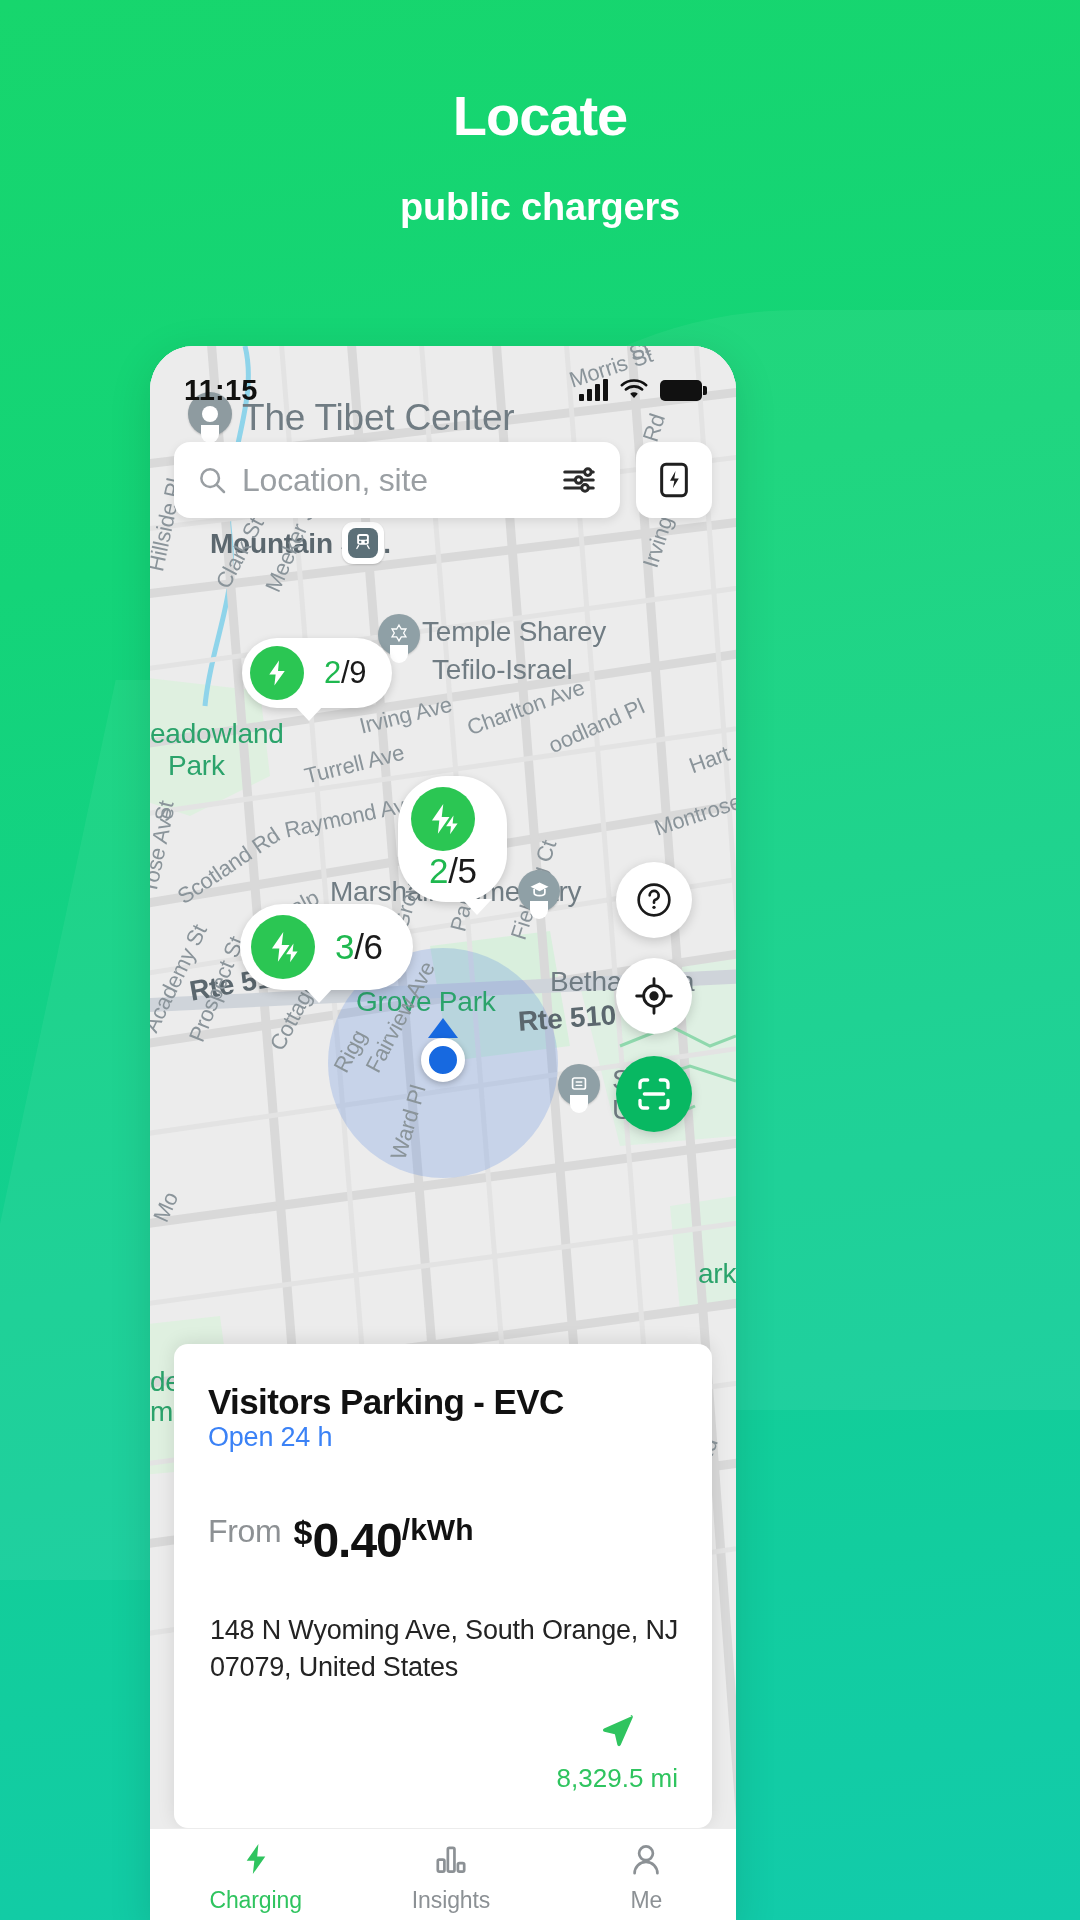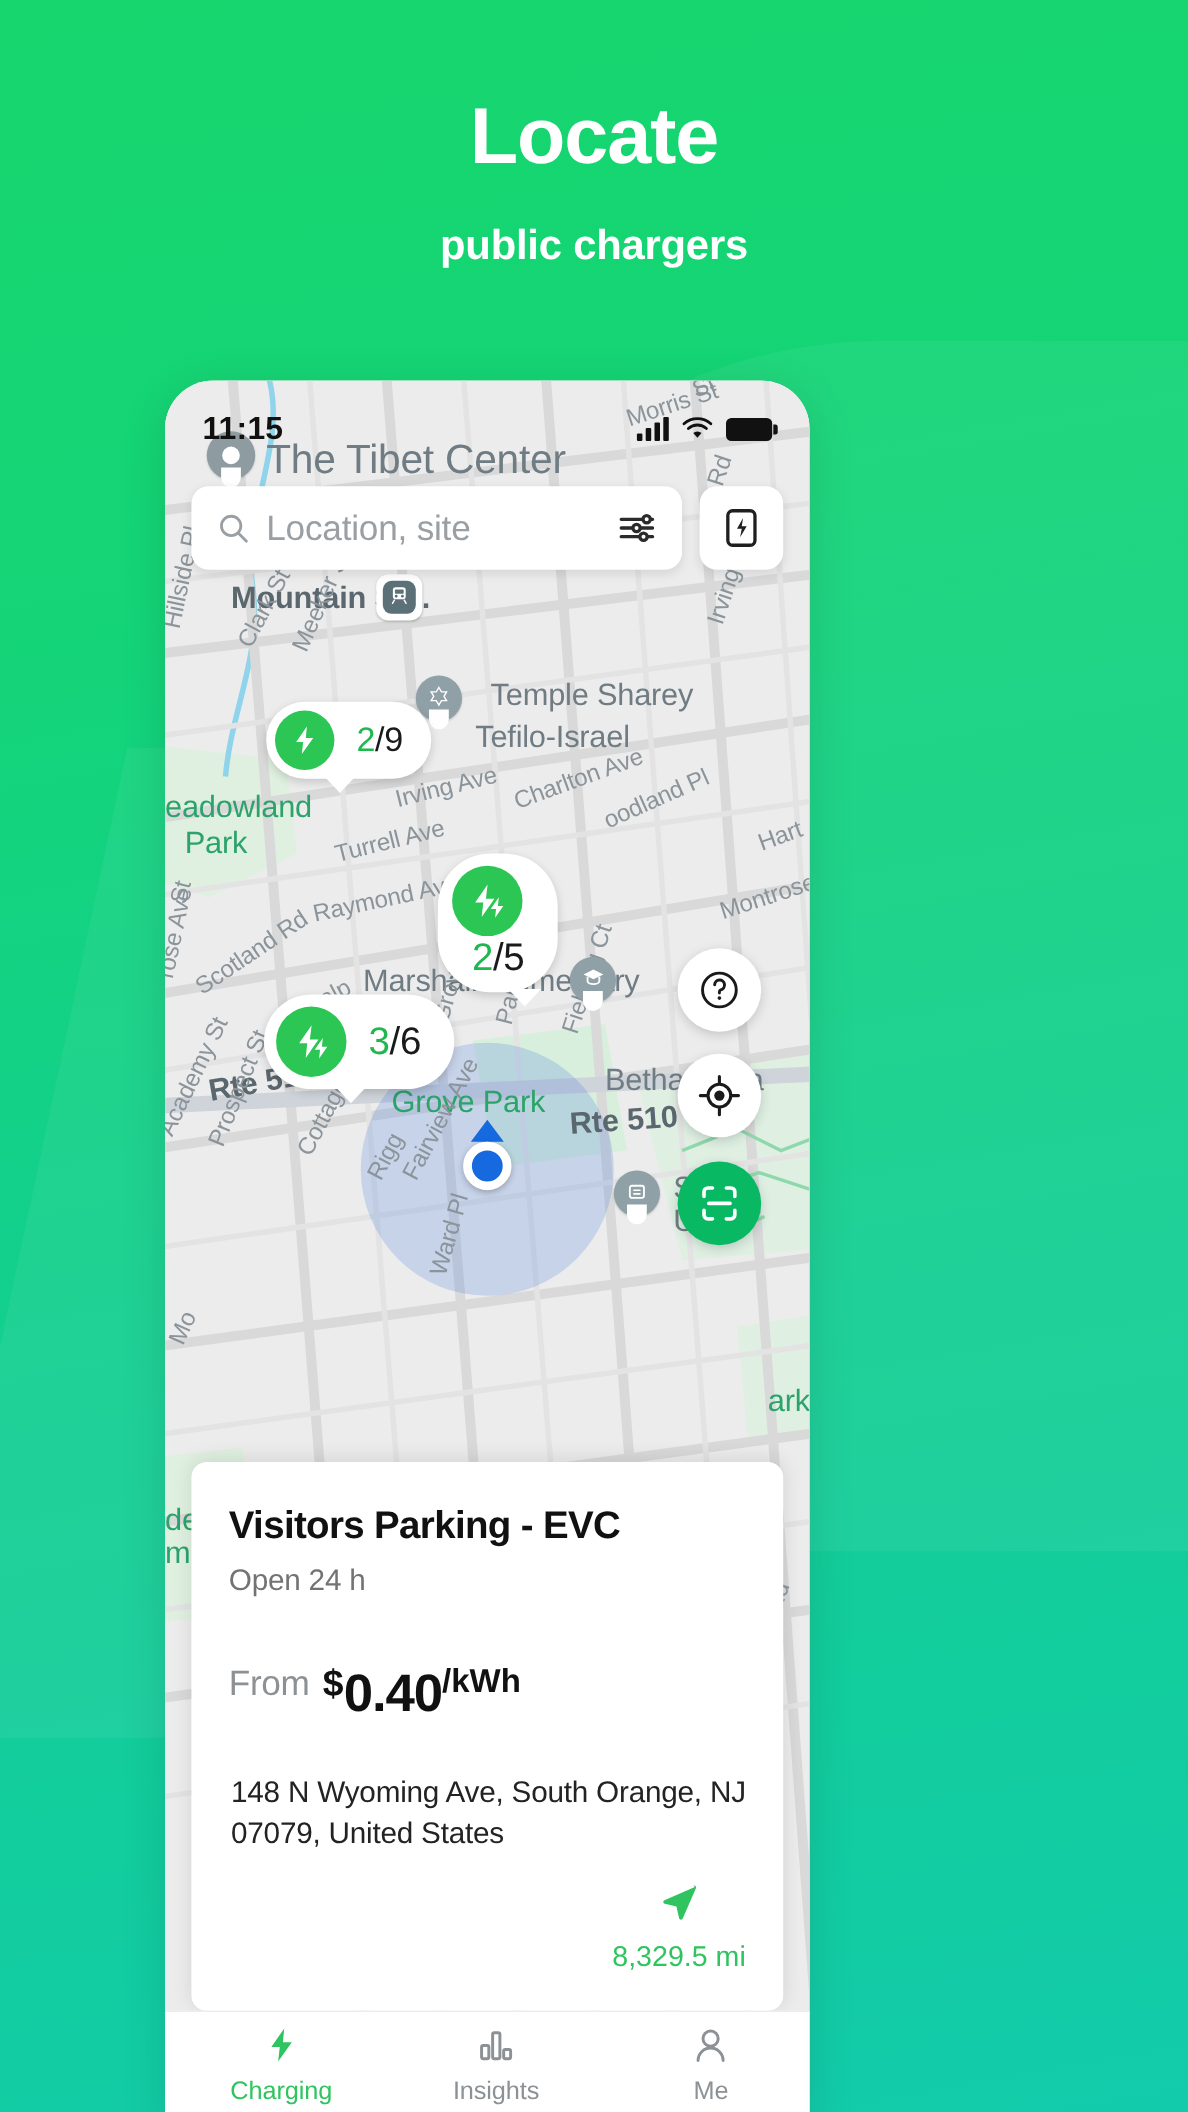--- a/index.html
+++ b/index.html
@@ -31,21 +31,21 @@
   }
 
   
   .headline {
     position: absolute;
     top: 88px; left: 0; width: 100%;
     text-align: center;
     color: #ffffff;
   }
   .headline h1 {
-    font-size: 72px;
+    font-size: 56px;
     font-weight: bold;
     letter-spacing: -1px;
     line-height: 1.0;
   }
   .headline h2 {
     margin-top: 42px;
     font-size: 38px;
     font-weight: bold;
     letter-spacing: -0.2px;
   }
@@ -273,22 +273,21 @@
     background: #fff;
     border-radius: 14px;
     padding: 38px 34px 32px 34px;
     box-shadow: 0 -2px 18px rgba(0,0,0,0.10);
     z-index: 32;
   }
   .info-title {
     font-size: 35px; font-weight: bold; color: #111; letter-spacing: -0.6px;
   }
   .info-open {
-    margin-top: 14px;
-    font-size: 27px; color: #737373; letter-spacing: -0.2px;
+    font-size: 27px; color: #3b82f6; letter-spacing: -0.2px;
   }
   .price-row {
     margin-top: 60px;
     display: flex; align-items: flex-start;
   }
   .price-from { font-size: 32px; color: #8d9194; letter-spacing: -0.3px; }
   .price-cur  { font-size: 34px; color: #111; font-weight: bold; margin-left: 12px; }
   .price-val  { font-size: 48px; color: #111; font-weight: bold; letter-spacing: -1px; }
   .price-unit { font-size: 30px; color: #111; font-weight: bold; }
 
@@ -388,21 +387,21 @@
 
     <div id="map-labels">
         <div class="map-text st" style="left: 420px; top: 22px; transform: rotate(-18deg); transform-origin: left center;">Morris St</div>
         <div class="map-text st" style="left: 480px; top: -4px; transform: rotate(-20deg); transform-origin: left center;">St</div>
         <div class="map-text st" style="left: 500px; top: 82px; transform: rotate(-72deg); transform-origin: left center;">Rd</div>
         <div class="map-text bold" style="left: 60px; top: 182px; transform: rotate(0deg); transform-origin: left center;">Mountain Sta.</div>
         <div class="map-text st" style="left: 6px; top: 212px; transform: rotate(-78deg); transform-origin: left center;">Hillside Pl</div>
         <div class="map-text st" style="left: 72px; top: 228px; transform: rotate(-62deg); transform-origin: left center;">Clark St</div>
         <div class="map-text st" style="left: 122px; top: 232px; transform: rotate(-66deg); transform-origin: left center;">Meeker St</div>
         <div class="map-text st" style="left: 500px; top: 208px; transform: rotate(-72deg); transform-origin: left center;">Irving Terrace</div>
-        <div class="map-text " style="left: 296px; top: 270px; transform: rotate(0deg); transform-origin: left center;">Temple Sharey</div>
+        <div class="map-text " style="left: 272px; top: 270px; transform: rotate(0deg); transform-origin: left center;">Temple Sharey</div>
         <div class="map-text " style="left: 282px; top: 308px; transform: rotate(0deg); transform-origin: left center;">Tefilo-Israel</div>
         <div class="map-text green" style="left: 0px; top: 372px; transform: rotate(0deg); transform-origin: left center;">eadowland</div>
         <div class="map-text green" style="left: 18px; top: 404px; transform: rotate(0deg); transform-origin: left center;">Park</div>
         <div class="map-text st" style="left: 210px; top: 368px; transform: rotate(-14deg); transform-origin: left center;">Irving Ave</div>
         <div class="map-text st" style="left: 318px; top: 370px; transform: rotate(-20deg); transform-origin: left center;">Charlton Ave</div>
         <div class="map-text st" style="left: 400px; top: 388px; transform: rotate(-24deg); transform-origin: left center;">oodland Pl</div>
         <div class="map-text st" style="left: 155px; top: 418px; transform: rotate(-14deg); transform-origin: left center;">Turrell Ave</div>
         <div class="map-text st" style="left: 540px; top: 408px; transform: rotate(-20deg); transform-origin: left center;">Hart</div>
         <div class="map-text st" style="left: 135px; top: 472px; transform: rotate(-12deg); transform-origin: left center;">Raymond Ave</div>
         <div class="map-text st" style="left: 262px; top: 468px; transform: rotate(-64deg); transform-origin: left center;">Char</div>

